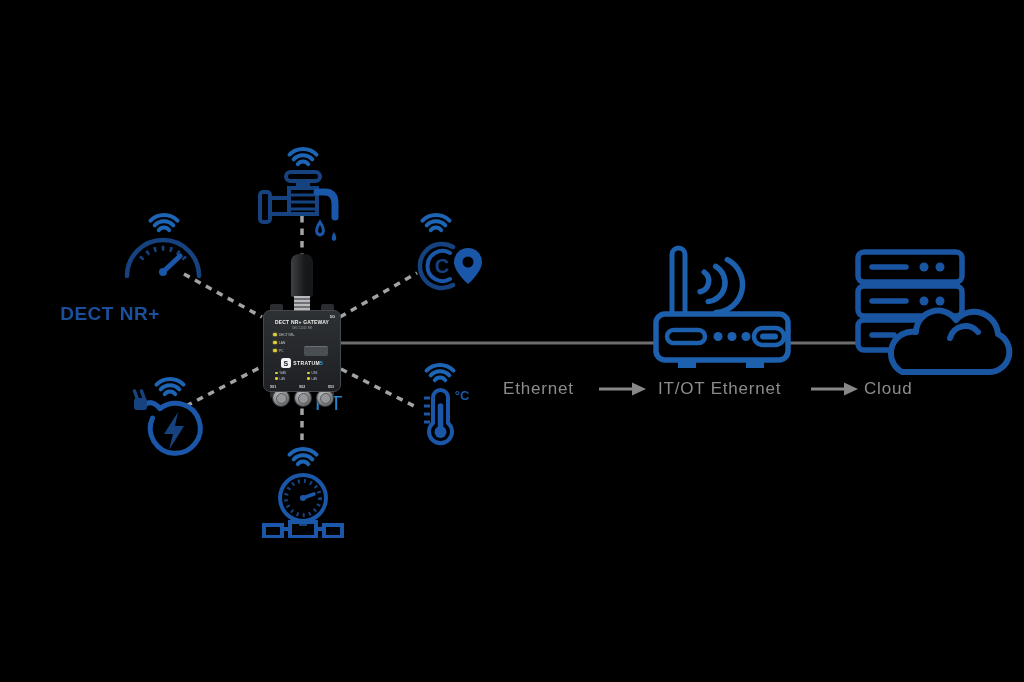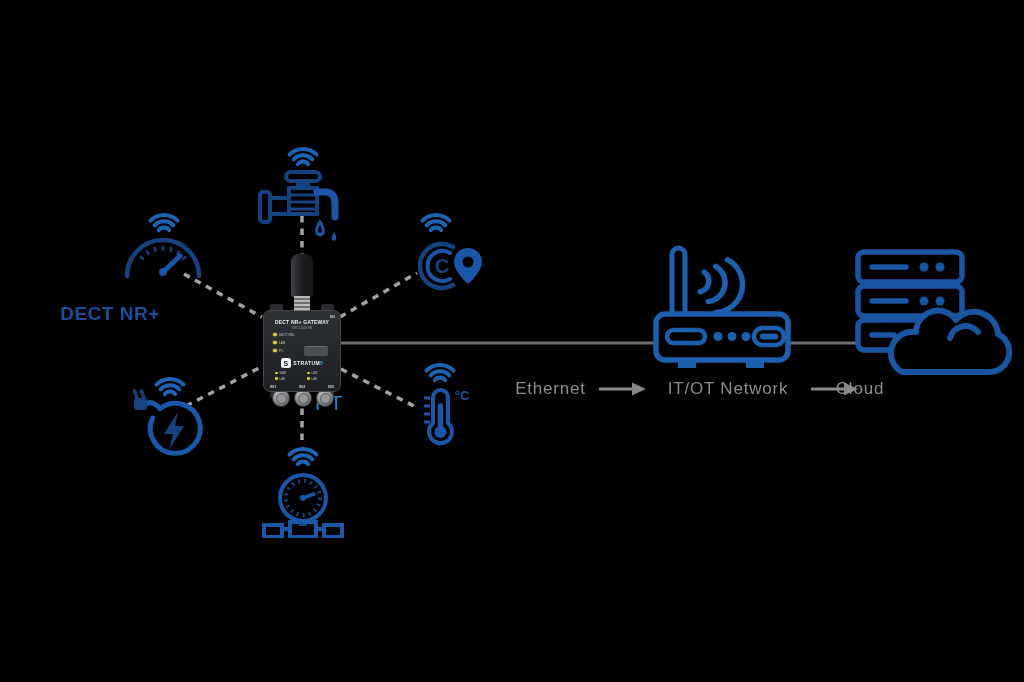--- a/index.html
+++ b/index.html
@@ -8,21 +8,21 @@
     font-family:"Liberation Sans", sans-serif;
   }
   .abs{position:absolute;}
   svg{display:block;}
   
   .left-label{
     left:19px;top:301px;width:182px;text-align:center;
     color:#1B4F9C;font-size:19px;font-weight:bold;line-height:26px;letter-spacing:.5px;
   }
   .flow-label{
-    top:379px;height:20px;color:#8C8C8C;font-size:17px;letter-spacing:.8px;text-align:center;
+    top:379px;height:20px;color:#8C8C8C;font-size:17px;letter-spacing:.8px;
   }
   .ft-label{
     left:315px;top:391px;color:#2383CB;font-size:21px;letter-spacing:2px;font-weight:500;
   }
   
   .ant-body{left:291px;top:254px;width:22px;height:43px;border-radius:8px 8px 2px 2px;
     background:linear-gradient(90deg,#3E4144,#17181A 65%);z-index:3;}
   .ant-conn{left:294px;top:296px;width:16px;height:15px;z-index:3;
     background:repeating-linear-gradient(180deg,#B9BABC 0 2px,#6E7073 2px 4px);}
   .tab{width:13px;height:8px;background:#2A2C2F;z-index:1;}
@@ -276,16 +276,16 @@
           <circle cx="90" cy="21" r="4.5"></circle>
         <circle cx="74" cy="55" r="4.5"></circle>
           <circle cx="90" cy="55" r="4.5"></circle>
       </g>
       <path d="M 52 126 H 140 A 20 20 0 0 0 148 88 A 24 24 0 0 0 106 74 A 22 22 0 0 0 66 86 A 21.5 21.5 0 0 0 52 126 Z" fill="#000" stroke="#1A55A2" stroke-width="6" stroke-linejoin="round"></path>
       <path d="M 100 92 A 16 16 0 0 1 128 86" fill="none" stroke="#1A55A2" stroke-width="6" stroke-linecap="round"></path>
     </svg>
   </div>
 
   <div class="abs flow-label" style="left:503px;width:95px">Ethernet</div>
-  <div class="abs flow-label" style="left:658px;width:140px">IT/OT Network</div>
-  <div class="abs flow-label" style="left:827px;width:66px">Cloud</div>
+  <div class="abs flow-label" style="left:658px;width:140px">IT/OT Ethernet</div>
+  <div class="abs flow-label" style="left:864px;width:66px">Cloud</div>
 
 </div>
 
 </body></html>

